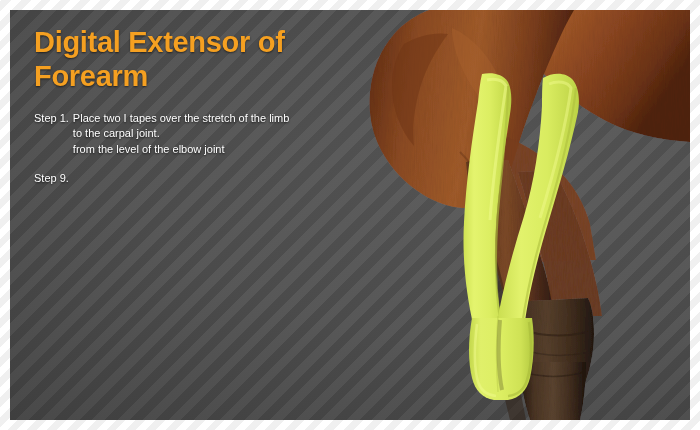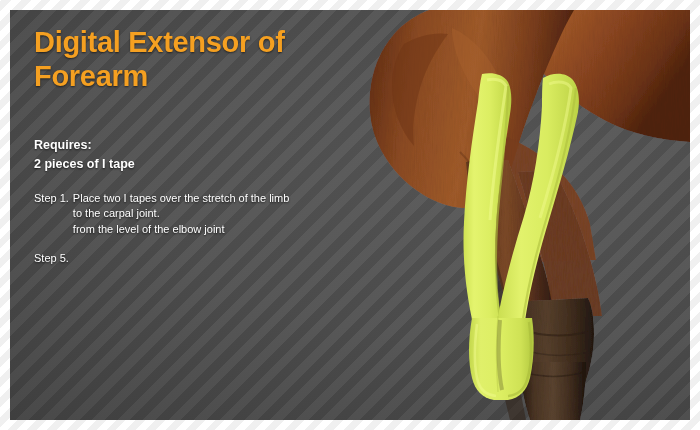--- a/index.html
+++ b/index.html
@@ -366,38 +366,34 @@
 
           <rect x="0" y="0" width="350" height="410" fill="url(#photoVignette)" opacity="0"></rect>
         </g>
       </svg>
     </div>
 
     <div class="text-col" data-name="instruction-text-column">
 
       <h1 class="title" data-name="page-title">Digital Extensor of Forearm</h1>
 
-      <div class="requires-block" data-name="requires-block">
-        <div data-name="requires-heading">Requires:</div>
-        <div data-name="requires-item">2 pieces of I tape</div>
-      </div>
 
       <div class="steps" data-name="steps-list">
 
         <div class="step" data-name="step-1">
           <span class="step-label" data-name="step-1-label">Step 1.</span>
           <span class="step-body" data-name="step-1-body">
             <span class="step-line" data-name="step-1-line-1">Place two I tapes over the stretch of the limb</span>
             <span class="step-line" data-name="step-1-line-3">to the carpal joint.</span>
             <span class="step-line" data-name="step-1-line-2">from the level of the elbow joint</span>
           </span>
         </div>
 
         <div class="step" data-name="step-2">
-          <span class="step-label" data-name="step-2-label">Step 5.</span>
+          <span class="step-label" data-name="step-2-label">Step 9.</span>
         </div>
 
       </div>
     </div>
 
     <div class="panel-shade" data-name="panel-vignette"></div>
   </div>
 </div>
 
 </body></html>

